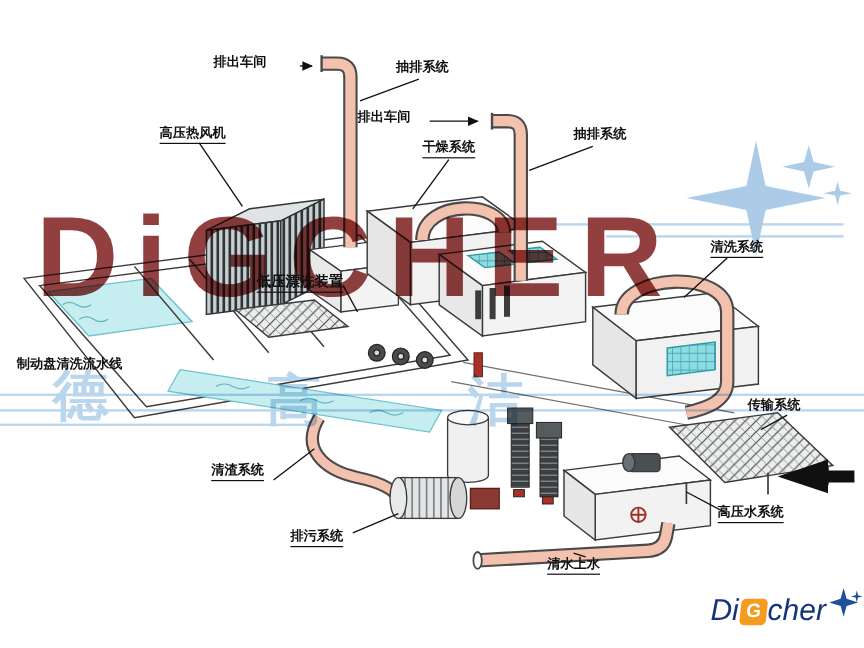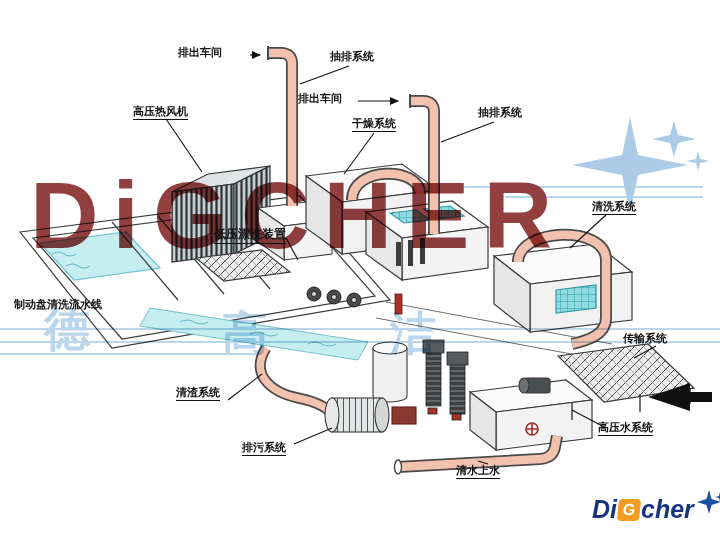--- a/index.html
+++ b/index.html
@@ -18,21 +18,21 @@
   
   .lbl{position:absolute;font-size:11px;font-weight:700;color:#101010;
     white-space:nowrap;line-height:1.15}
   .lbl.u{border-bottom:1.5px solid #101010;padding-bottom:1px}
   .lbl.small{font-size:11px}
   .lbl.mid{font-size:12px}
   .title{position:absolute;left:12px;top:440px;font-size:19px;font-weight:900;
     color:#141414;letter-spacing:2px}
   
   .logo{position:absolute;left:592px;top:490px;display:flex;align-items:flex-end}
-  .logo .t{font-size:25px;font-weight:700;font-style:italic;color:#16337e;line-height:1}
+  .logo .t{font-size:25px;font-weight:400;font-style:italic;color:#16337e;line-height:1}
   .logo .gbox{width:22px;height:22px;background:#f59b20;border-radius:4px;color:#fff;
     font-weight:800;font-size:16px;display:flex;align-items:center;justify-content:center;
     transform:skewX(-6deg);margin:0 1px 1px 1px}
 </style>
 </head>
 <body>
 
 <div class="stage">
 
   <svg class="art" viewBox="0 0 720 540">

